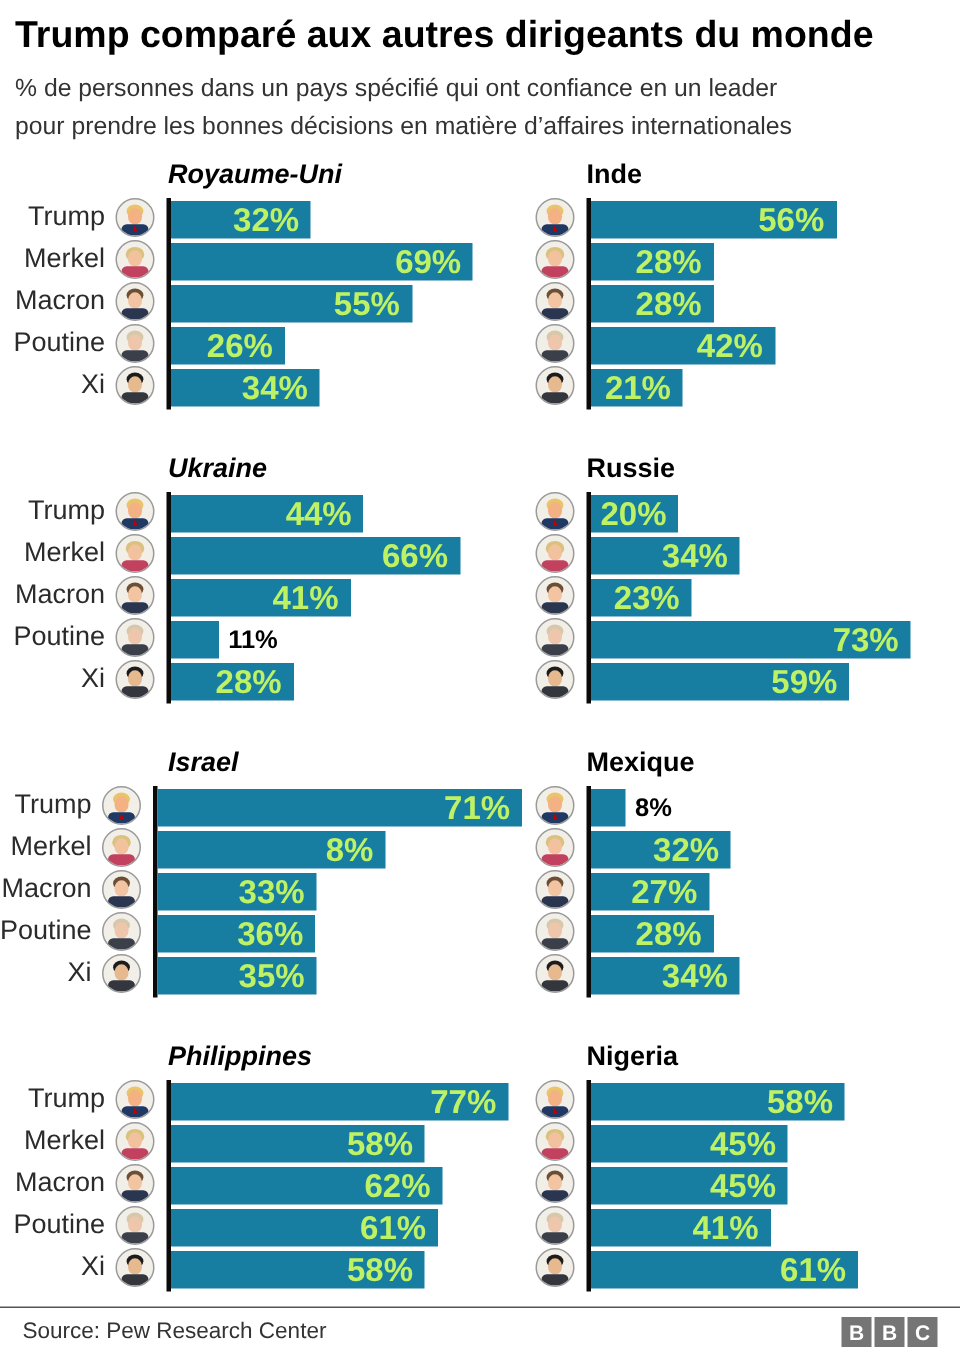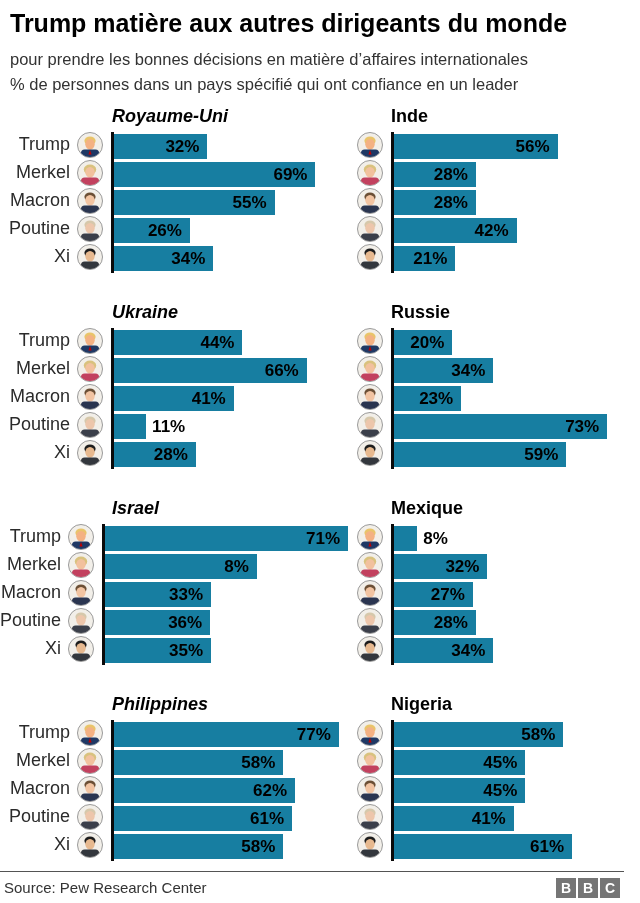--- a/index.html
+++ b/index.html
@@ -45,45 +45,45 @@
     box-sizing:border-box;
   }
   .bars-col{flex:1;border-left:3px solid #0a0a0a;padding:2px 0;}
   .bar-row{height:25px;margin-bottom:3px;display:flex;align-items:center;}
   .bar-row:last-child,.leader-label:last-child,.avatar-wrap:last-child{margin-bottom:0;}
   .bar{
     height:25px;
     display:flex;justify-content:flex-end;align-items:center;
     flex:0 0 auto;
   }
-  .val-in{color:#000000;font-weight:bold;font-size:17px;padding-right:8px;}
+  .val-in{color:#bef264;font-weight:bold;font-size:22px;padding-right:8px;}
   .val-out{color:#000;font-weight:bold;font-size:17px;margin-left:6px;white-space:nowrap;}
   .chart-footer{
-    position:absolute;left:0;right:16px;bottom:0;height:31px;
+    position:absolute;left:0;right:0;bottom:0;height:31px;
     border-top:1px solid #545454;
     display:flex;align-items:center;justify-content:space-between;
-    padding:0 4px;
+    padding:0 15px;
   }
   .source-text{font-size:15px;color:#333;}
   .bbc-logo{display:flex;}
   .bbc-block{
     width:20px;height:20px;margin-left:2px;
     background:#757575;color:#fff;
     font-weight:bold;font-size:14px;
     display:flex;align-items:center;justify-content:center;
   }
 </style>
 </head>
 <body>
 
 <div class="chart-container">
-  <div class="chart-title">Trump matière aux autres dirigeants du monde</div>
+  <div class="chart-title">Trump comparé aux autres dirigeants du monde</div>
   <div class="chart-subtitle">
+    <div>% de personnes dans un pays spécifié qui ont confiance en un leader</div>
     <div>pour prendre les bonnes décisions en matière d’affaires internationales</div>
-    <div>% de personnes dans un pays spécifié qui ont confiance en un leader</div>
   </div>
 
   <div id="panels">
       <div class="panel-pair">
         <div class="panel left">
           <div class="panel-title">Royaume-Uni</div>
           <div class="panel-body">
             <div class="labels-col">
               <div class="leader-label">Trump</div>
               <div class="leader-label">Merkel</div>

